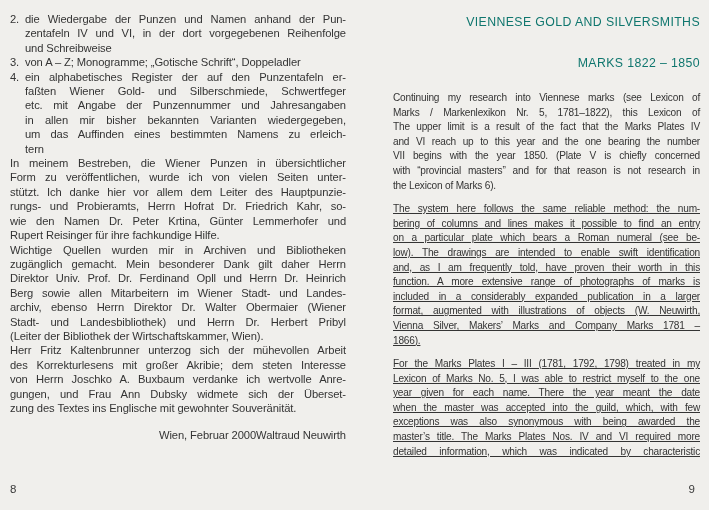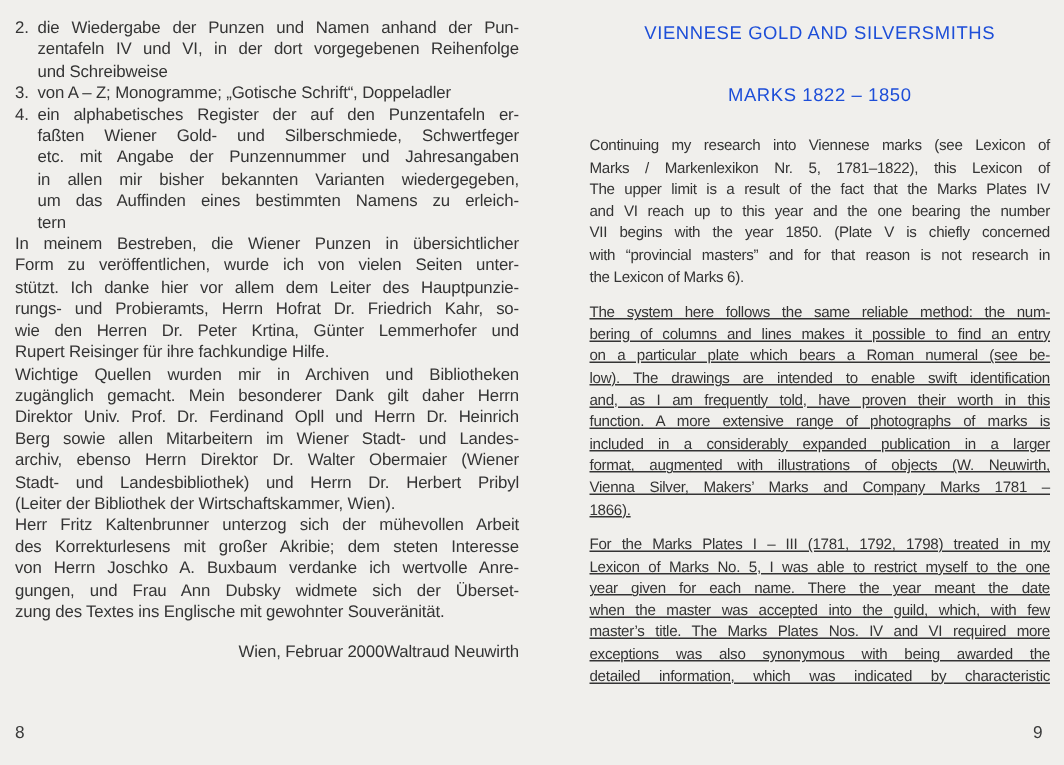--- a/index.html
+++ b/index.html
@@ -44,25 +44,25 @@
     top: 0;
   }
   .ln { min-height: 14.4px; }
   .page-right .ln { min-height: 14.6px; }
   .ln.j {
     text-align: justify;
     text-align-last: justify;
   }
   .gap { margin-top: 9px; text-decoration: underline; }
   .title-line {
-    text-align: center;
+    text-align: right;
     font-size: 12.3px;
     letter-spacing: 0.4px;
     line-height: 15px;
-    color: #1d4ed8;
+    color: #0f766e;
     white-space: nowrap;
   }
   .subtitle-line { margin-top: 26px; }
   #right-blocks { margin-top: 20px; }
   .bottom-row {
     display: flex;
     justify-content: flex-end;
     margin-top: 13px;
   }
   .pagenum {
@@ -96,21 +96,21 @@
         <div class="ln j">etc. mit Angabe der Punzennummer und Jahresangaben</div>
         <div class="ln j">in allen mir bisher bekannten Varianten wiedergegeben,</div>
         <div class="ln j">um das Auffinden eines bestimmten Namens zu erleich-</div>
         <div class="ln">tern</div>
       </div>
       <div class="block para">
         <div class="ln j">In meinem Bestreben, die Wiener Punzen in übersichtlicher</div>
         <div class="ln j">Form zu veröffentlichen, wurde ich von vielen Seiten unter-</div>
         <div class="ln j">stützt. Ich danke hier vor allem dem Leiter des Hauptpunzie-</div>
         <div class="ln j">rungs- und Probieramts, Herrn Hofrat Dr. Friedrich Kahr, so-</div>
-        <div class="ln j">wie den Herren Dr. Peter Krtina, Günter Lemmerhofer und</div>
+        <div class="ln j">wie den Namen Dr. Peter Krtina, Günter Lemmerhofer und</div>
         <div class="ln">Rupert Reisinger für ihre fachkundige Hilfe.</div>
       </div>
       <div class="block para">
         <div class="ln j">Wichtige Quellen wurden mir in Archiven und Bibliotheken</div>
         <div class="ln j">zugänglich gemacht. Mein besonderer Dank gilt daher Herrn</div>
         <div class="ln j">Direktor Univ. Prof. Dr. Ferdinand Opll und Herrn Dr. Heinrich</div>
         <div class="ln j">Berg sowie allen Mitarbeitern im Wiener Stadt- und Landes-</div>
         <div class="ln j">archiv, ebenso Herrn Direktor Dr. Walter Obermaier (Wiener</div>
         <div class="ln j">Stadt- und Landesbibliothek) und Herrn Dr. Herbert Pribyl</div>
         <div class="ln">(Leiter der Bibliothek der Wirtschaftskammer, Wien).</div>
@@ -152,21 +152,21 @@
         <div class="ln j">included in a considerably expanded publication in a larger</div>
         <div class="ln j">format, augmented with illustrations of objects (W. Neuwirth,</div>
         <div class="ln j">Vienna Silver, Makers’ Marks and Company Marks 1781 –</div>
         <div class="ln">1866).</div>
       </div>
       <div class="block para gap">
         <div class="ln j">For the Marks Plates I – III (1781, 1792, 1798) treated in my</div>
         <div class="ln j">Lexicon of Marks No. 5, I was able to restrict myself to the one</div>
         <div class="ln j">year given for each name. There the year meant the date</div>
         <div class="ln j">when the master was accepted into the guild, which, with few</div>
+        <div class="ln j">exceptions was also synonymous with being awarded the</div>
         <div class="ln j">master’s title. The Marks Plates Nos. IV and VI required more</div>
-        <div class="ln j">exceptions was also synonymous with being awarded the</div>
         <div class="ln j">detailed information, which was indicated by characteristic</div>
       </div>
     </div>
 </div>
 
 <div class="pagenum" id="pn-left">8</div>
 <div class="pagenum" id="pn-right">9</div>
 
 </body></html>

